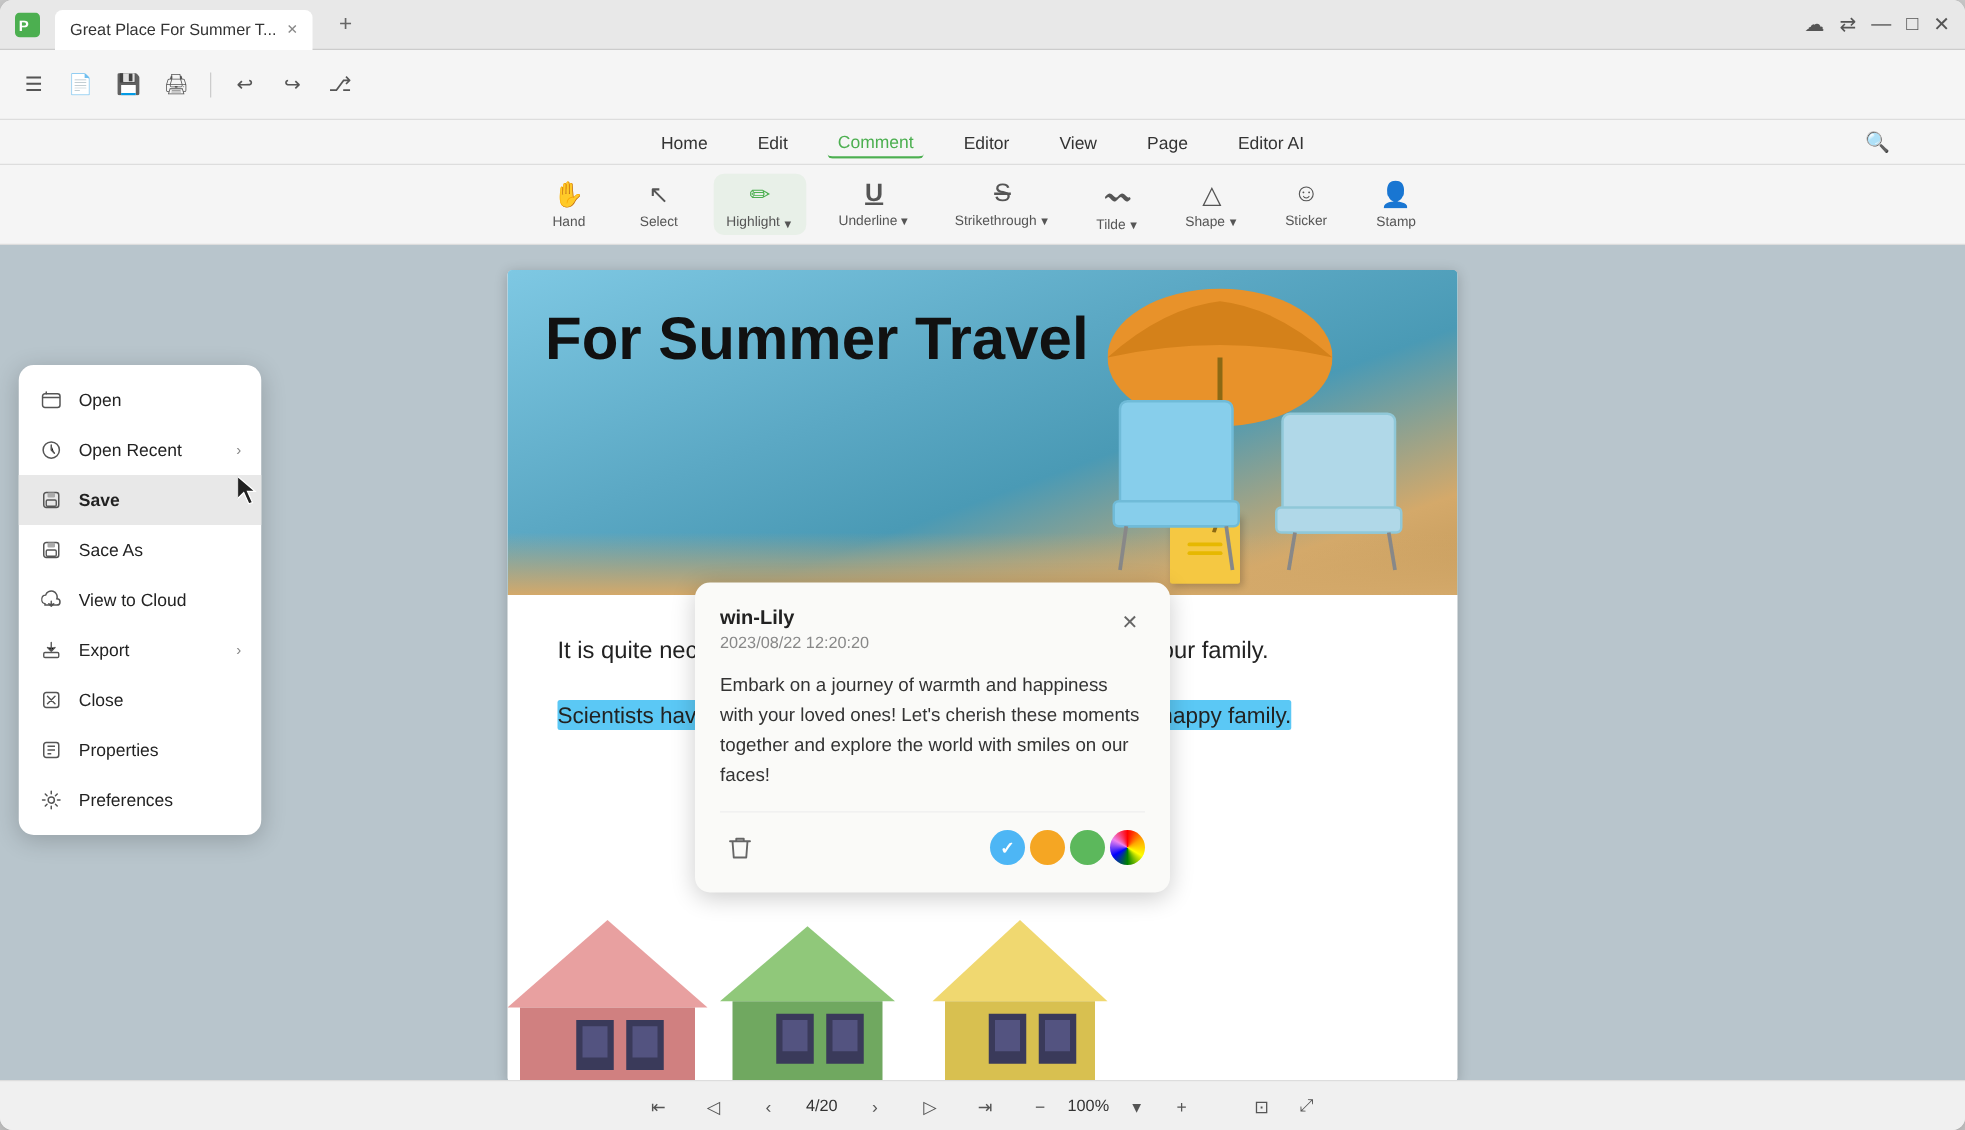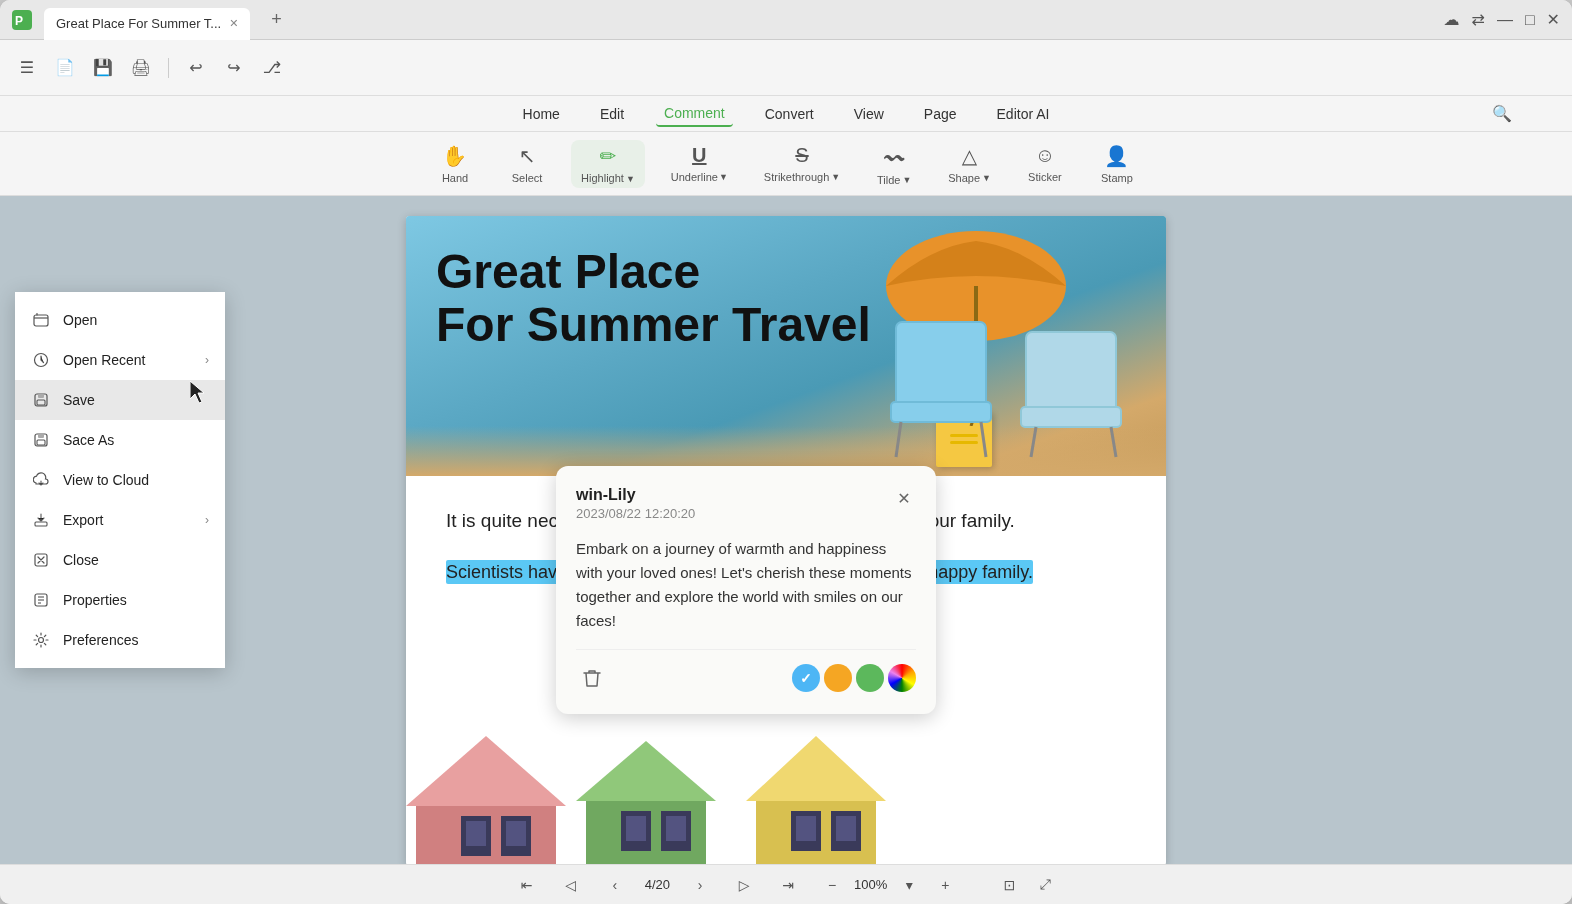--- a/index.html
+++ b/index.html
@@ -65,21 +65,21 @@
     .comment-date { font-size: 13px; color: #888; margin-top: 2px; }
     .comment-close { width: 24px; height: 24px; display: flex; align-items: center; justify-content: center; cursor: pointer; font-size: 16px; color: #666; border-radius: 4px; }
     .comment-body { font-size: 15px; color: #333; line-height: 1.6; margin: 16px 0; }
     .comment-footer { display: flex; align-items: center; justify-content: space-between; border-top: 1px solid #eee; padding-top: 12px; }
     .comment-actions { display: flex; gap: 4px; }
     .comment-trash { width: 32px; height: 32px; display: flex; align-items: center; justify-content: center; cursor: pointer; color: #666; font-size: 16px; }
     .color-swatch { width: 28px; height: 28px; border-radius: 50%; cursor: pointer; display: flex; align-items: center; justify-content: center; }
     .color-swatch.selected::after { content: '✓'; color: white; font-size: 14px; font-weight: bold; }
 
     
-    .file-menu { position: absolute; top: 96px; left: 15px; width: 210px; background: white; border-radius: 0; box-shadow: 0 4px 20px rgba(0,0,0,0.2); z-index: 1000; padding: 8px 0; }
+    .file-menu { position: absolute; top: 96px; left: 15px; width: 194px; background: white; border-radius: 12px; box-shadow: 0 4px 20px rgba(0,0,0,0.2); z-index: 1000; padding: 8px 0; }
     .file-menu-item { display: flex; align-items: center; gap: 12px; padding: 10px 16px; cursor: pointer; font-size: 14px; color: #222; }
     .file-menu-item.active-item { background: #e8e8e8; font-weight: 500; }
     .file-menu-icon { width: 20px; height: 20px; display: flex; align-items: center; justify-content: center; color: #555; font-size: 15px; flex-shrink: 0; }
     .file-menu-arrow { margin-left: auto; color: #888; font-size: 12px; }
 
     
     .cursor { position: absolute; width: 20px; height: 24px; z-index: 2000; pointer-events: none; }
 
     
     .bottom-bar { height: 40px; background: #f0f0f0; border-top: 1px solid #ddd; display: flex; align-items: center; justify-content: center; gap: 16px; flex-shrink: 0; }
@@ -132,21 +132,21 @@
       <div class="toolbar-icon-btn" title="Undo">↩</div>
       <div class="toolbar-icon-btn" title="Redo">↪</div>
       <div class="toolbar-icon-btn" title="Share">⎇</div>
     </div>
   </div>
 
   <div class="menubar">
     <span class="menu-item">Home</span>
     <span class="menu-item">Edit</span>
     <span class="menu-item active">Comment</span>
-    <span class="menu-item">Convert</span>
+    <span class="menu-item">Editor</span>
     <span class="menu-item">View</span>
     <span class="menu-item">Page</span>
     <span class="menu-item">Editor AI</span>
     <span class="menu-search">🔍</span>
   </div>
 
   <div class="annotation-bar">
     <div class="ann-tool">
       <span class="ann-tool-icon">✋</span>
       <span class="ann-tool-label">Hand</span>
@@ -234,23 +234,20 @@
               <rect x="135" y="95" width="100" height="20" rx="4" fill="#B0D8E8" stroke="#90C8D8" stroke-width="2"></rect>
 
               <line x1="150" y1="115" x2="145" y2="145" stroke="#888" stroke-width="3"></line>
               <line x1="225" y1="115" x2="230" y2="145" stroke="#888" stroke-width="3"></line>
             </svg>
           </div>
 
           <div style="position:absolute;bottom:0;left:0;right:0;height:50px;background:linear-gradient(180deg,transparent,#D4A96A);"></div>
 
           <div class="pdf-header-text" style="position:absolute;top:30px;left:30px;z-index:3;">
-            <div class="pdf-title-line1" style="font-size:48px;font-weight:900;color:#111;text-shadow:none;">
-              <span>Great Place</span>
-            </div>
             <div class="pdf-title-line2" style="font-size:48px;font-weight:700;color:#111;">
               <span>For Summer Travel</span>
             </div>
           </div>
         </div>
 
         <div class="pdf-body">
           <p class="pdf-body-text" style="font-size:19px;margin-bottom:20px;">It is quite necessary to have a warm and happy trip with your family.</p>
           <p class="pdf-body-text">
             <span class="pdf-highlighted" style="background:#5BC8F5; line-height:1.8; padding:2px 0;">Scientists have found that a warm and happy trip can help a happy family.</span>
@@ -331,21 +328,21 @@
       <div class="file-menu-item">
         <span class="file-menu-icon">
           <svg width="16" height="16" viewBox="0 0 16 16">
               <circle cx="8" cy="8" r="6.5" stroke="#555" stroke-width="1.2" fill="none"></circle>
               <path d="M8 4v4l2.5 2.5" stroke="#555" stroke-width="1.2" stroke-linecap="round"></path>
             </svg>
         </span>
         <span>Open Recent</span>
         <span class="file-menu-arrow">›</span>
       </div>
-      <div class="file-menu-item active-item" style="background:#e8e8e8;">
+      <div class="file-menu-item active-item" style="background:#e8e8e8;font-weight:bold;">
         <span class="file-menu-icon">
           <svg width="16" height="16" viewBox="0 0 16 16">
               <rect x="2" y="2" width="12" height="12" rx="2" stroke="#555" stroke-width="1.2" fill="none"></rect>
               <rect x="5" y="2" width="6" height="4" rx="1" fill="#aaa"></rect>
               <rect x="4" y="8" width="8" height="5" rx="1" stroke="#555" stroke-width="1.1" fill="none"></rect>
             </svg>
         </span>
         <span>Save</span>
       </div>
       <div class="file-menu-item">

